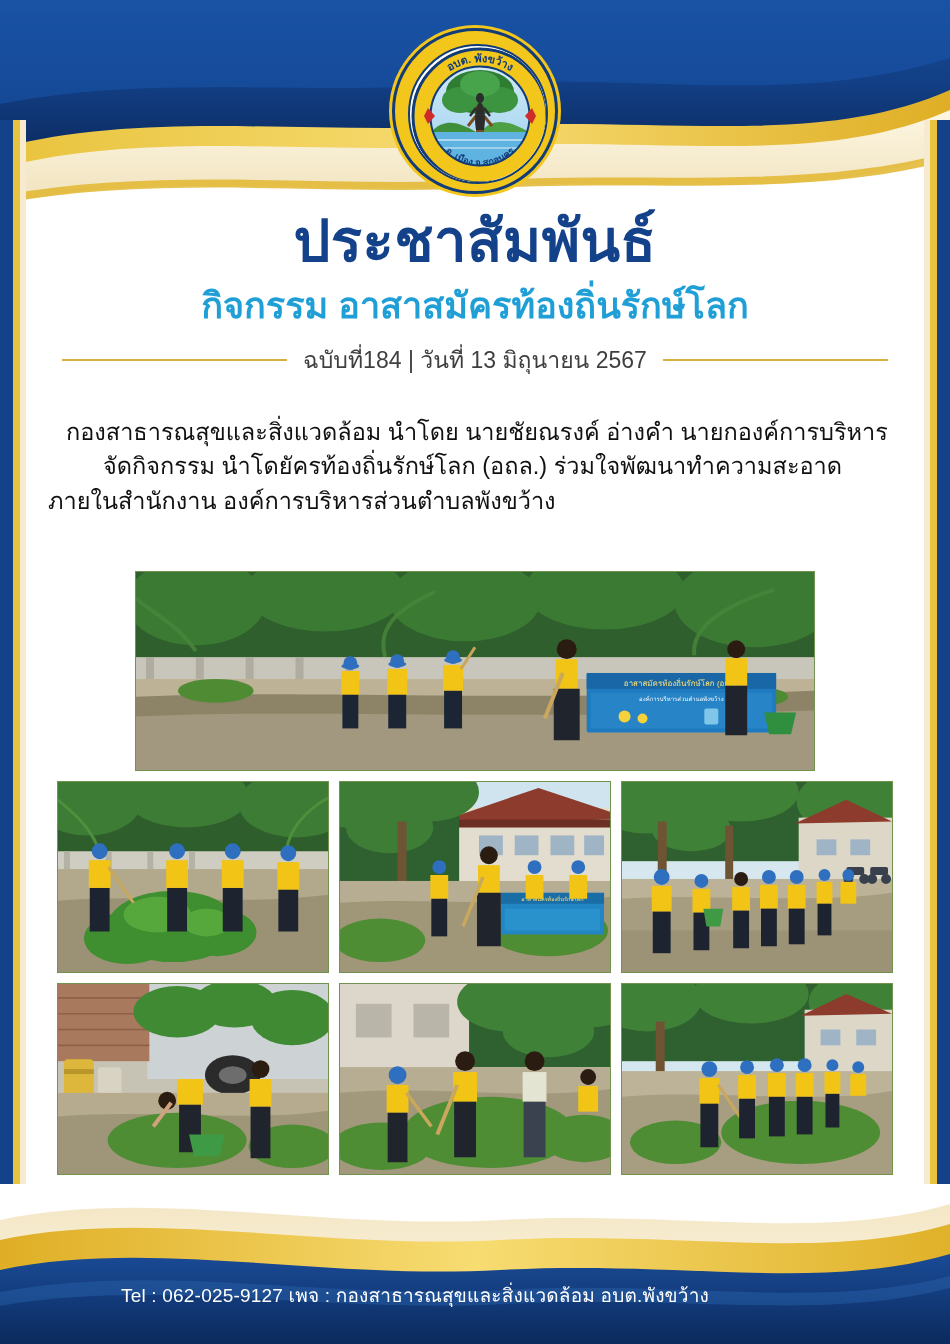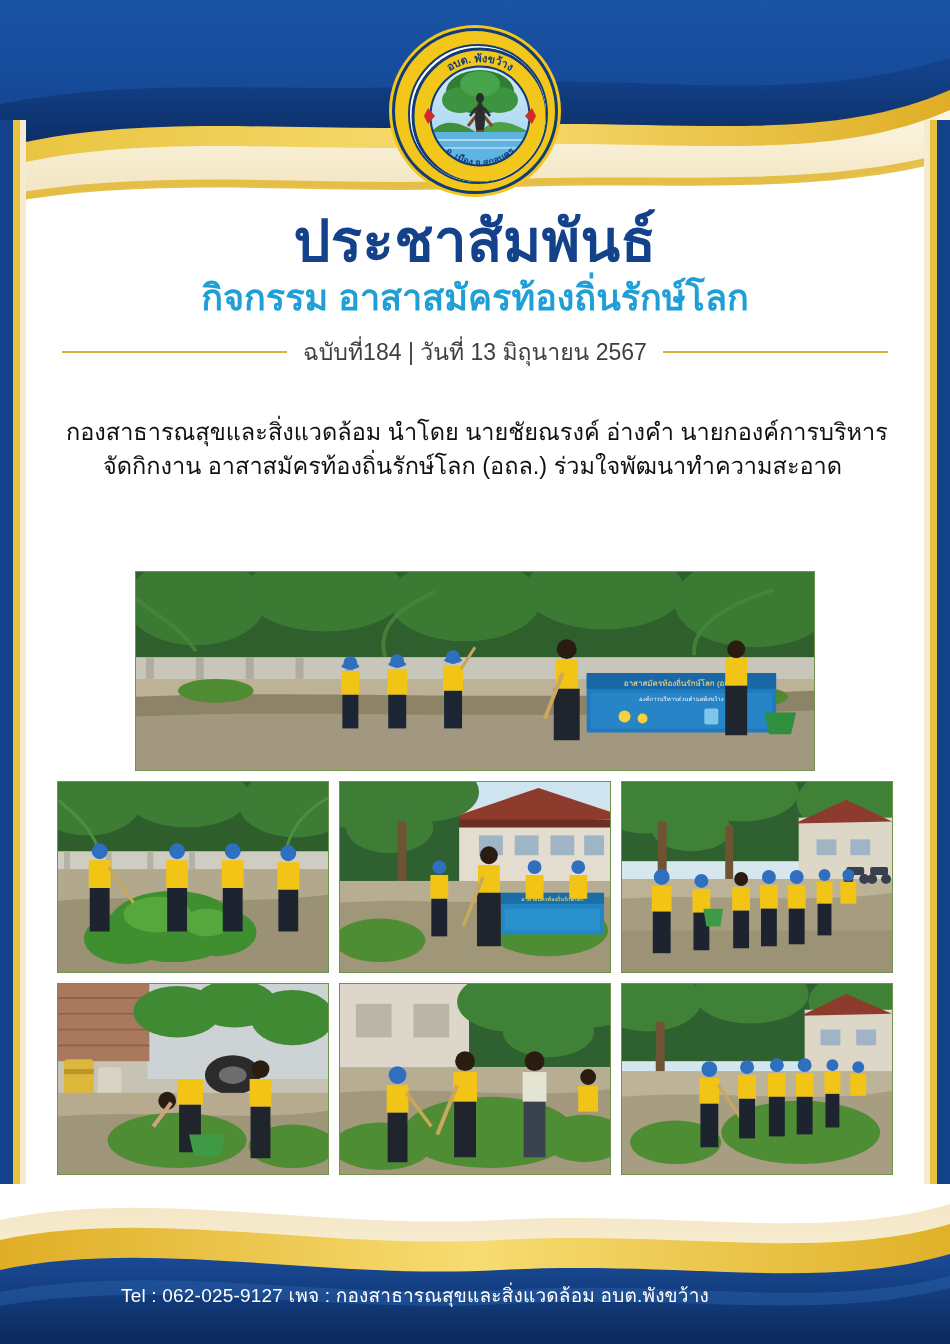--- a/index.html
+++ b/index.html
@@ -93,20 +93,21 @@
   }
   .title-main {
     font-size: 58px;
     font-weight: bold;
     color: #13418a;
     letter-spacing: 0.5px;
     line-height: 1.15;
     text-shadow: 1px 1px 0 rgba(255,255,255,0.6);
   }
   .title-sub {
+    margin-top: 8px;
     font-size: 36px;
     font-weight: bold;
     color: #1f9fd6;
     line-height: 1.25;
   }
 
   .issue-row {
     margin-top: 14px;
     display: flex;
     align-items: center;
@@ -306,21 +307,22 @@
     <div class="title-sub">กิจกรรม อาสาสมัครท้องถิ่นรักษ์โลก</div>
     <div class="issue-row">
       <span class="issue-rule"></span>
       <span class="issue-text">ฉบับที่184 | วันที่ 13 มิถุนายน 2567</span>
       <span class="issue-rule"></span>
     </div>
   </div>
 
   <div class="body-text">
     <p class="indent-1">กองสาธารณสุขและสิ่งแวดล้อม  นำโดย  นายชัยณรงค์   อ่างคำ  นายกองค์การบริหาร</p>
-    <p class="indent-2">จัดกิกงาน อาสาสมัครท้องถิ่นรักษ์โลก (อถล.) ร่วมใจพัฒนาทำความสะอาด</p>
+    <p class="indent-2">จัดกิจกรรม นำโดยัครท้องถิ่นรักษ์โลก (อถล.) ร่วมใจพัฒนาทำความสะอาด</p>
+    <p>ภายในสำนักงาน องค์การบริหารส่วนตำบลพังขว้าง</p>
   </div>
 
   <div class="photos">
 
     <div class="photo-row">
       <div class="photo p-wide">
         <svg viewBox="0 0 680 200" preserveAspectRatio="none" xmlns="http://www.w3.org/2000/svg">
           <defs>
             <linearGradient id="sky1" x1="0" y1="0" x2="0" y2="1">
               <stop offset="0%" stop-color="#bfe0ef"></stop>

